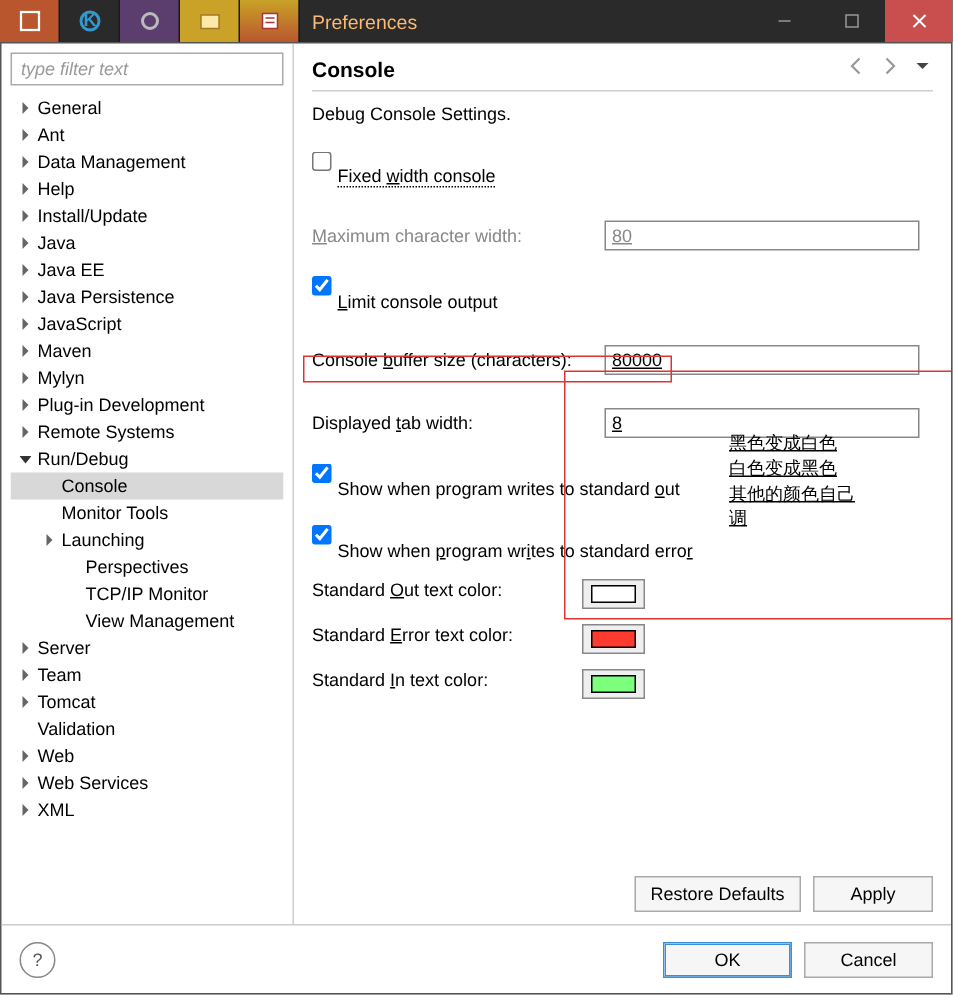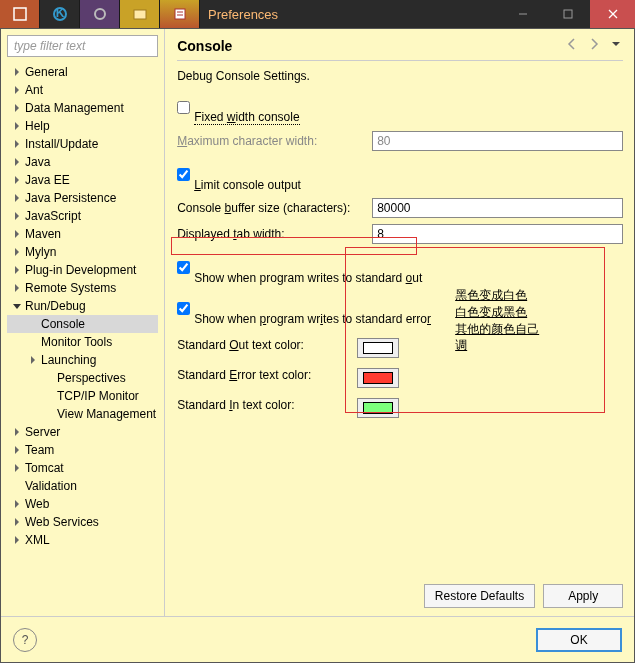--- a/index.html
+++ b/index.html
@@ -14,21 +14,21 @@
 .ti-dark { background: #2a2a2a; }
 .ti-purple { background: #5b3d6e; }
 .ti-yellow { background: #c9a227; }
 .ti-grad { background: linear-gradient(#c9a227, #b9562e); }
 .title-text { flex: 1; color: #fdba74; display: flex; align-items: center; padding-left: 8px; font-size: 13px; }
 .win-controls { display: flex; }
 .win-btn { width: 45px; height: 28px; display: flex; align-items: center; justify-content: center; color: #888; }
 .win-close { background: #c94f4f; color: #fff; }
 
 
-.dialog { position: absolute; top: 28px; left: 0; right: 0; bottom: 0; background: #fef9c3; display: flex; flex-direction: column; border: 1px solid #555; }
+.dialog { position: absolute; top: 28px; left: 0; right: 0; bottom: 0; background: #ffffff; display: flex; flex-direction: column; border: 1px solid #555; }
 .main-row { display: flex; flex: 1; overflow: hidden; }
 
 
 .left { width: 195px; border-right: 1px solid #ccc; display: flex; flex-direction: column; padding: 6px; }
 .filter { width: 100%; height: 22px; border: 1px solid #aaa; padding: 2px 6px; color: #999; font-style: italic; }
 .tree { flex: 1; overflow: auto; margin-top: 6px; }
 .tree-item { display: flex; align-items: center; height: 18px; padding: 0 2px; cursor: pointer; white-space: nowrap; color: #000; }
 .tw { width: 12px; height: 12px; margin-right: 2px; display: inline-flex; align-items: center; justify-content: center; }
 .tw svg { width: 8px; height: 8px; }
 .tw-empty { width: 12px; height: 12px; margin-right: 2px; display: inline-block; }
@@ -40,26 +40,26 @@
 
 .right { flex: 1; display: flex; flex-direction: column; padding: 8px 12px; position: relative; }
 .rhead { display: flex; align-items: center; justify-content: space-between; border-bottom: 1px solid #ccc; padding-bottom: 6px; margin-bottom: 8px; }
 .rtitle { font-weight: bold; font-size: 14px; }
 .rnav { display: flex; gap: 8px; align-items: center; }
 .rnav svg { width: 14px; height: 14px; }
 
 .settings-desc { margin-bottom: 6px; }
 .row { display: flex; align-items: center; margin-bottom: 6px; }
 .row label { margin-left: 4px; margin-top: 21px; }
-.row-ml { margin-bottom: 6px; display: flex; align-items: center; }
+.row-ml { margin-bottom: 6px; display: flex; align-items: center; margin-top: 16px; }
 .row-lbl { width: 195px; }
 .row-lbl.dis { color: #888; }
 .tf { border: 1px solid #888; height: 20px; padding: 1px 4px; }
 .tf.dis { color: #888; background: #fff; }
-.tf-w { width: 251px; }
+.tf-w { width: 210px; text-decoration: underline; }
 .u { text-decoration: underline; }
 .color-row { display: flex; align-items: flex-start; margin-bottom: 10px; }
 .color-lbl { width: 180px; }
 .color-btn { width: 42px; height: 20px; border: 1px solid #888; background: #efefef; display: flex; align-items: center; justify-content: center; }
 .swatch { width: 30px; height: 12px; border: 1px solid #000; }
 .red-box { position: absolute; border: 1px solid #d33; pointer-events: none; }
 .anno { position: absolute; color: #000; font-size: 12px; line-height: 1.4; text-decoration: underline; }
 
 .bottom-btns { position: absolute; right: 12px; bottom: 8px; display: flex; gap: 8px; }
 .btn { min-width: 80px; height: 24px; border: 1px solid #aaa; background: #f6f6f6; cursor: pointer; padding: 0 10px; }
@@ -411,15 +411,16 @@
         <button class="btn">Restore Defaults</button>
         <button class="btn">Apply</button>
       </div>
     </div>
   </div>
 
   <div class="footer">
     <div class="help-circle">?</div>
     <div class="fbtns">
       <button class="btn btn-primary" style="min-width:86px">OK</button>
+      <button class="btn" style="min-width:86px">Cancel</button>
     </div>
   </div>
 </div>
 
 </body></html>

